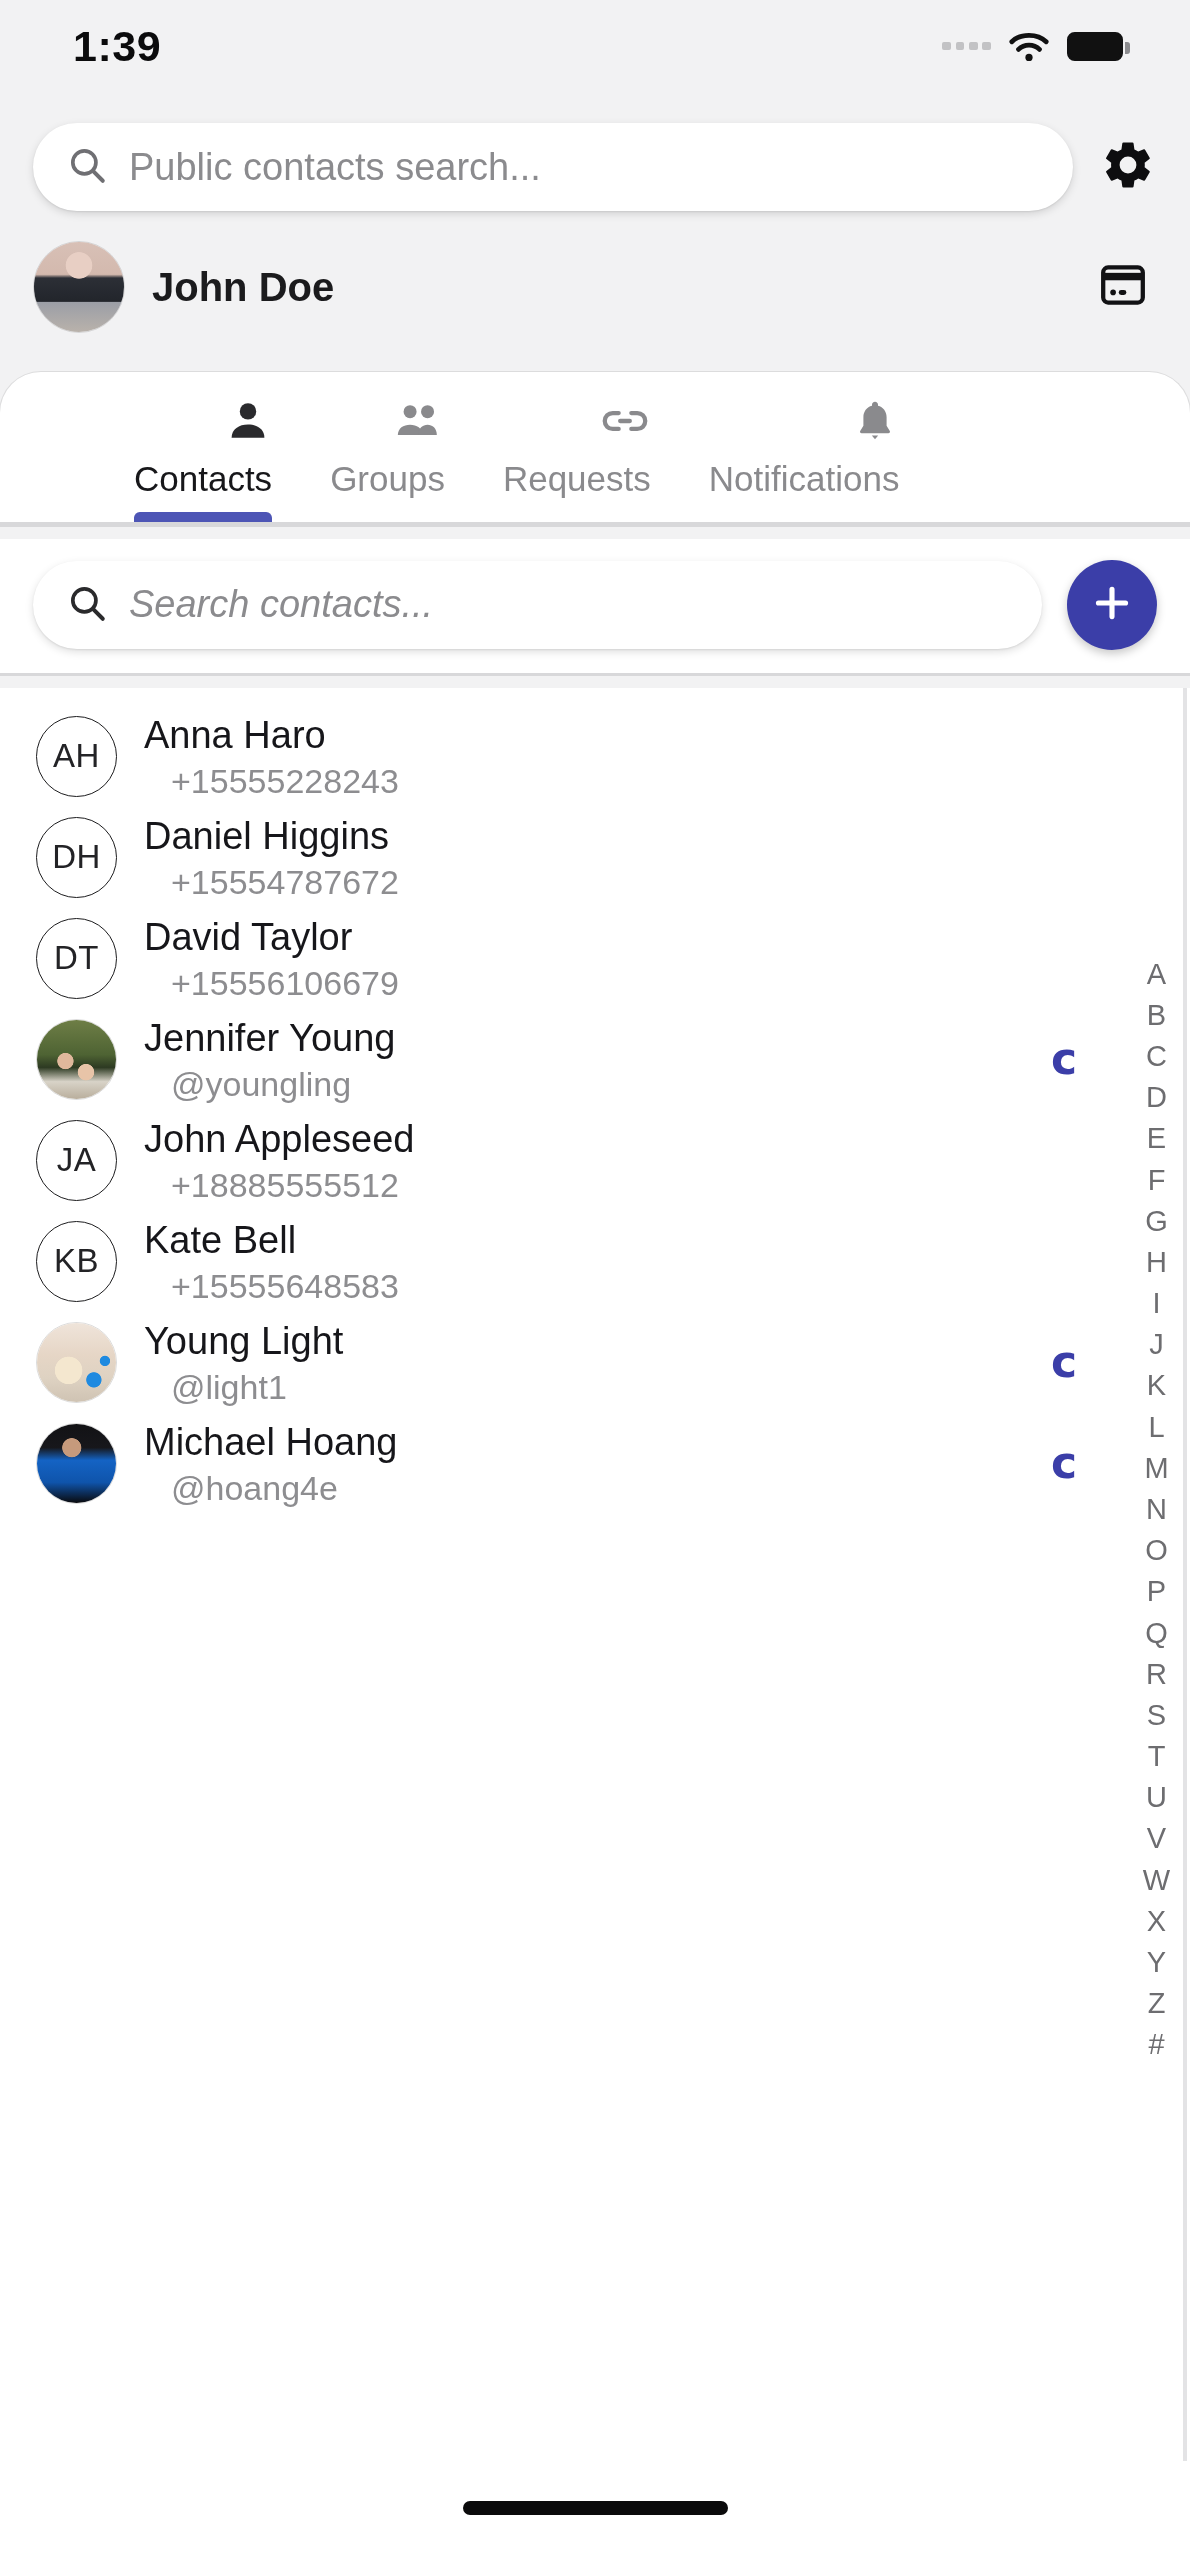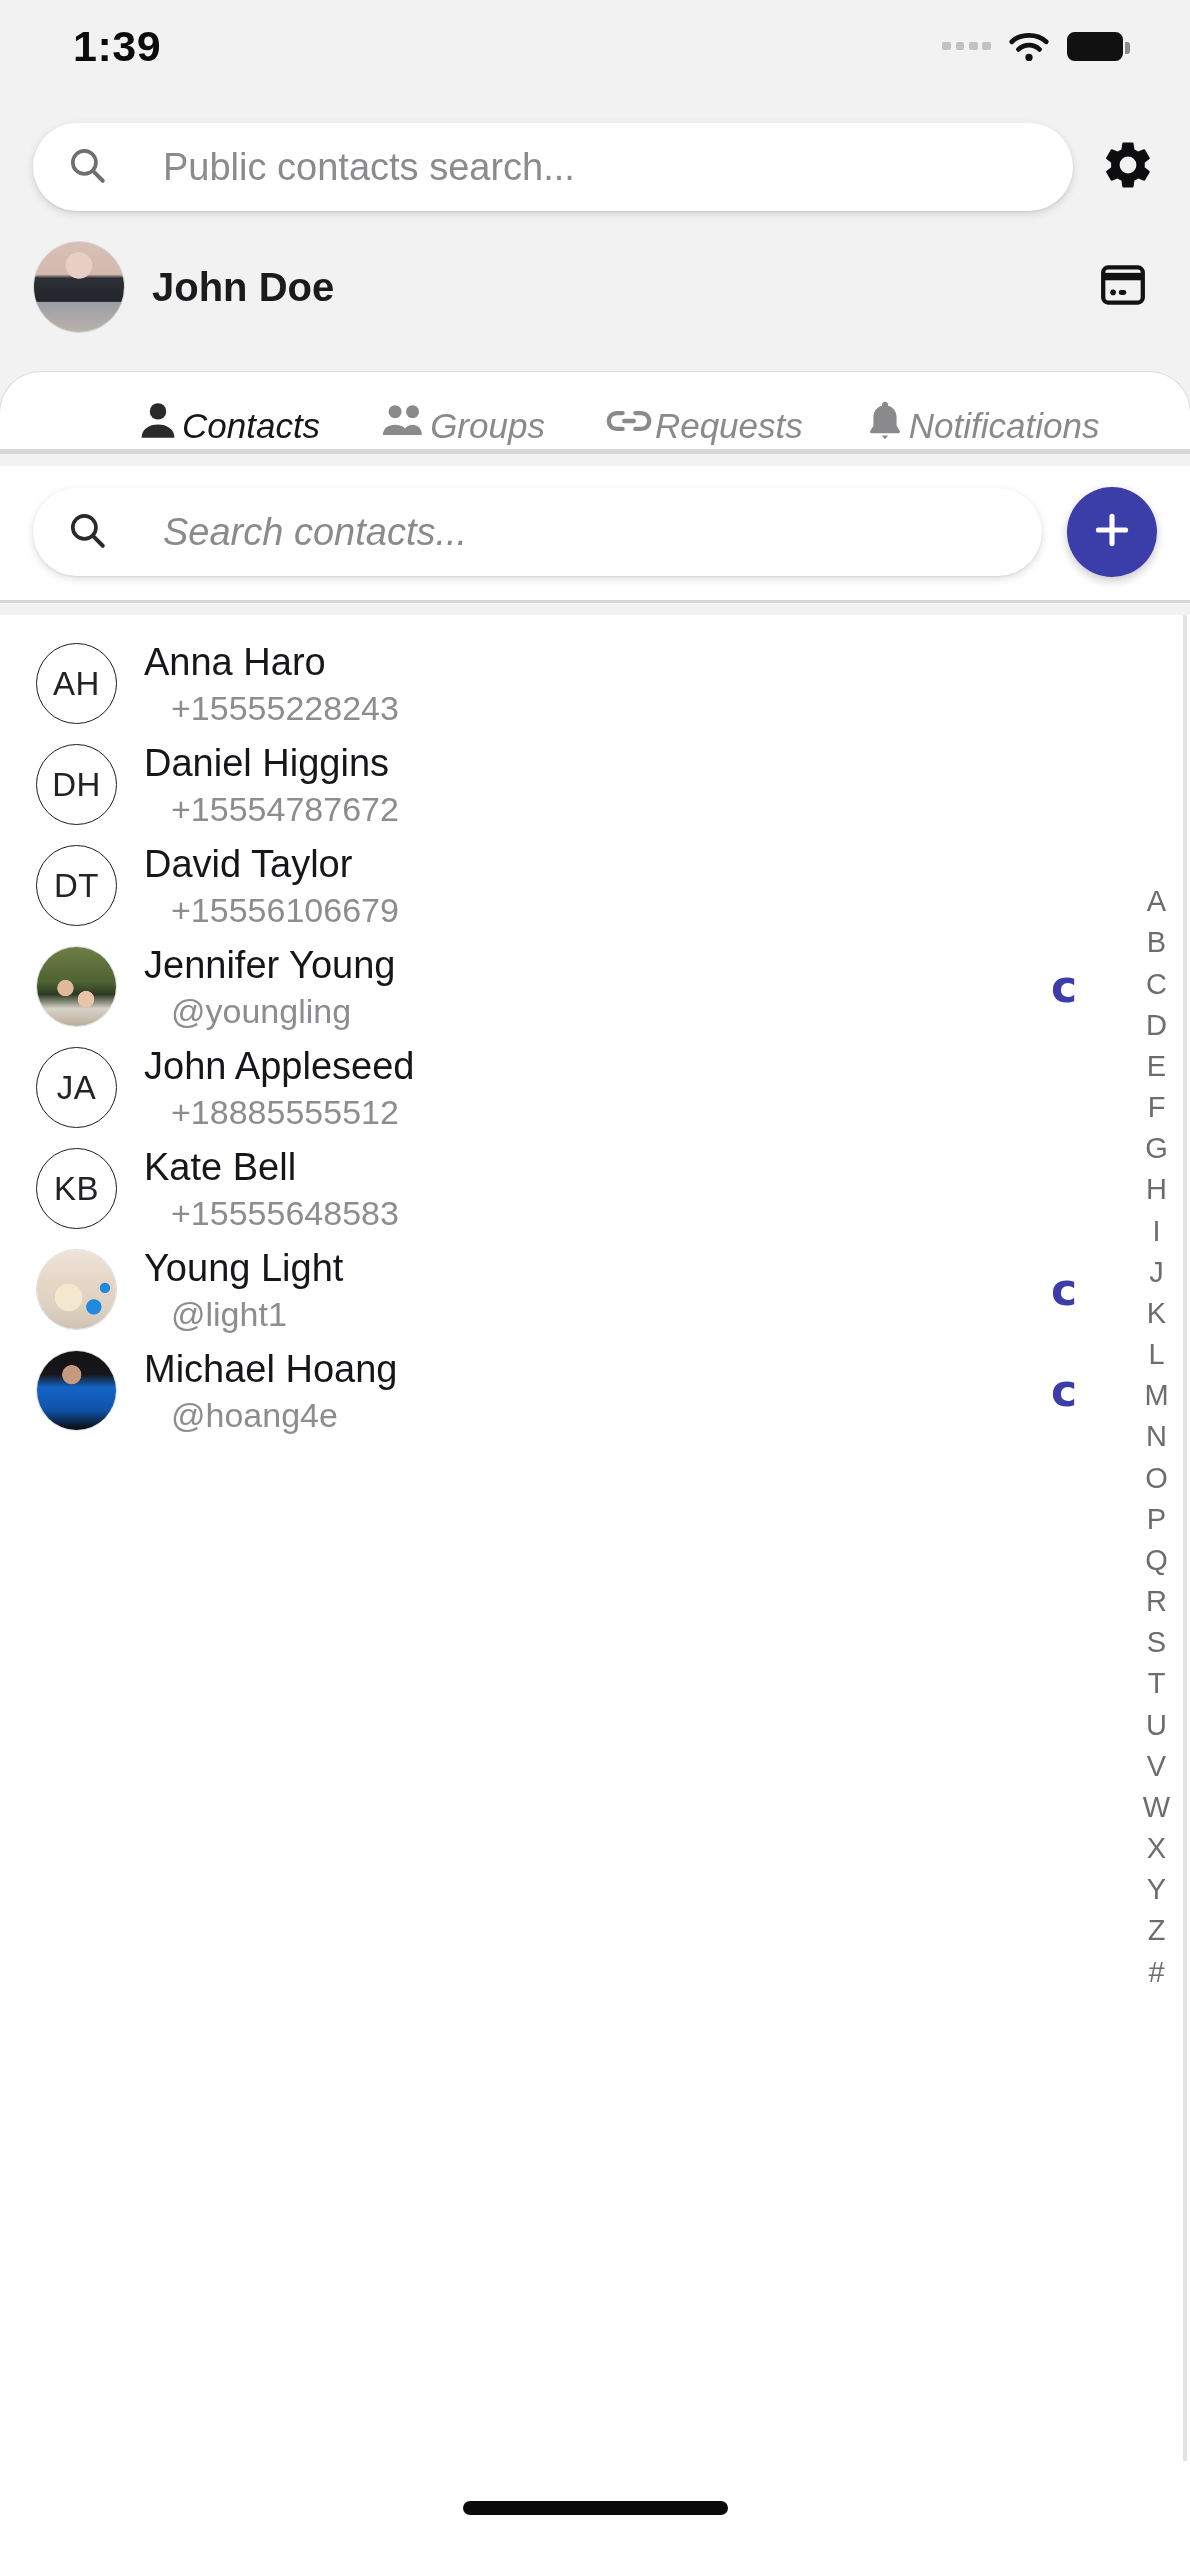--- a/index.html
+++ b/index.html
@@ -57,21 +57,21 @@
   .searchbar {
     flex: 1 1 auto; height: 88px;
     background: #fff; border-radius: 44px;
     display: flex; align-items: center;
     padding: 0 33px;
     box-shadow: 0 2.9px 8.6px rgba(0,0,0,0.13), 0 1px 1.9px rgba(0,0,0,0.08);
   }
   .searchbar .mag { flex: 0 0 auto; margin-right: 21px; }
   .searchbar .ph {
     font-size: 38px; color: #8b8b8e; font-weight: 400;
-    white-space: nowrap; overflow: hidden; margin-left: 34px;
+    white-space: nowrap; overflow: hidden;
   }
   .gear-btn {
     flex: 0 0 auto; width: 59px; height: 59px;
     display: flex; align-items: center; justify-content: center;
   }
 
   
   .profile-row {
     display: flex; align-items: center;
     padding: 13.4px 38px 38px 33px;
@@ -92,22 +92,22 @@
     background: #fff;
     border-top-left-radius: 42px;
     border-top-right-radius: 42px;
     border: 1px solid #dcdcdd;
     border-bottom: none;
     margin: 0 -1px;
     padding-top: 21px;
   }
   .tabs { display: flex; align-items: flex-end; padding: 0 86px 0 105px; }
   .tab {
-    flex: 0 0 auto; display: flex; flex-direction: row; align-items: center;
-    padding: 0 29px; position: relative; font-style: italic;
+    flex: 0 0 auto; display: flex; flex-direction: column; align-items: flex-end;
+    padding: 0 29px; position: relative;
   }
   .tab .ticon { height: 56px; display: flex; align-items: center; justify-content: center; }
   .tab .tlabel {
     margin-top: 9.6px; font-size: 35px; color: #8a8a8d; white-space: nowrap;
   }
   .tab.active .tlabel { color: #17171a; }
   .tab .underline {
     margin-top: 13.4px; height: 9.6px; width: 100%; border-radius: 5.8px 5.8px 0 0;
     background: transparent;
   }

